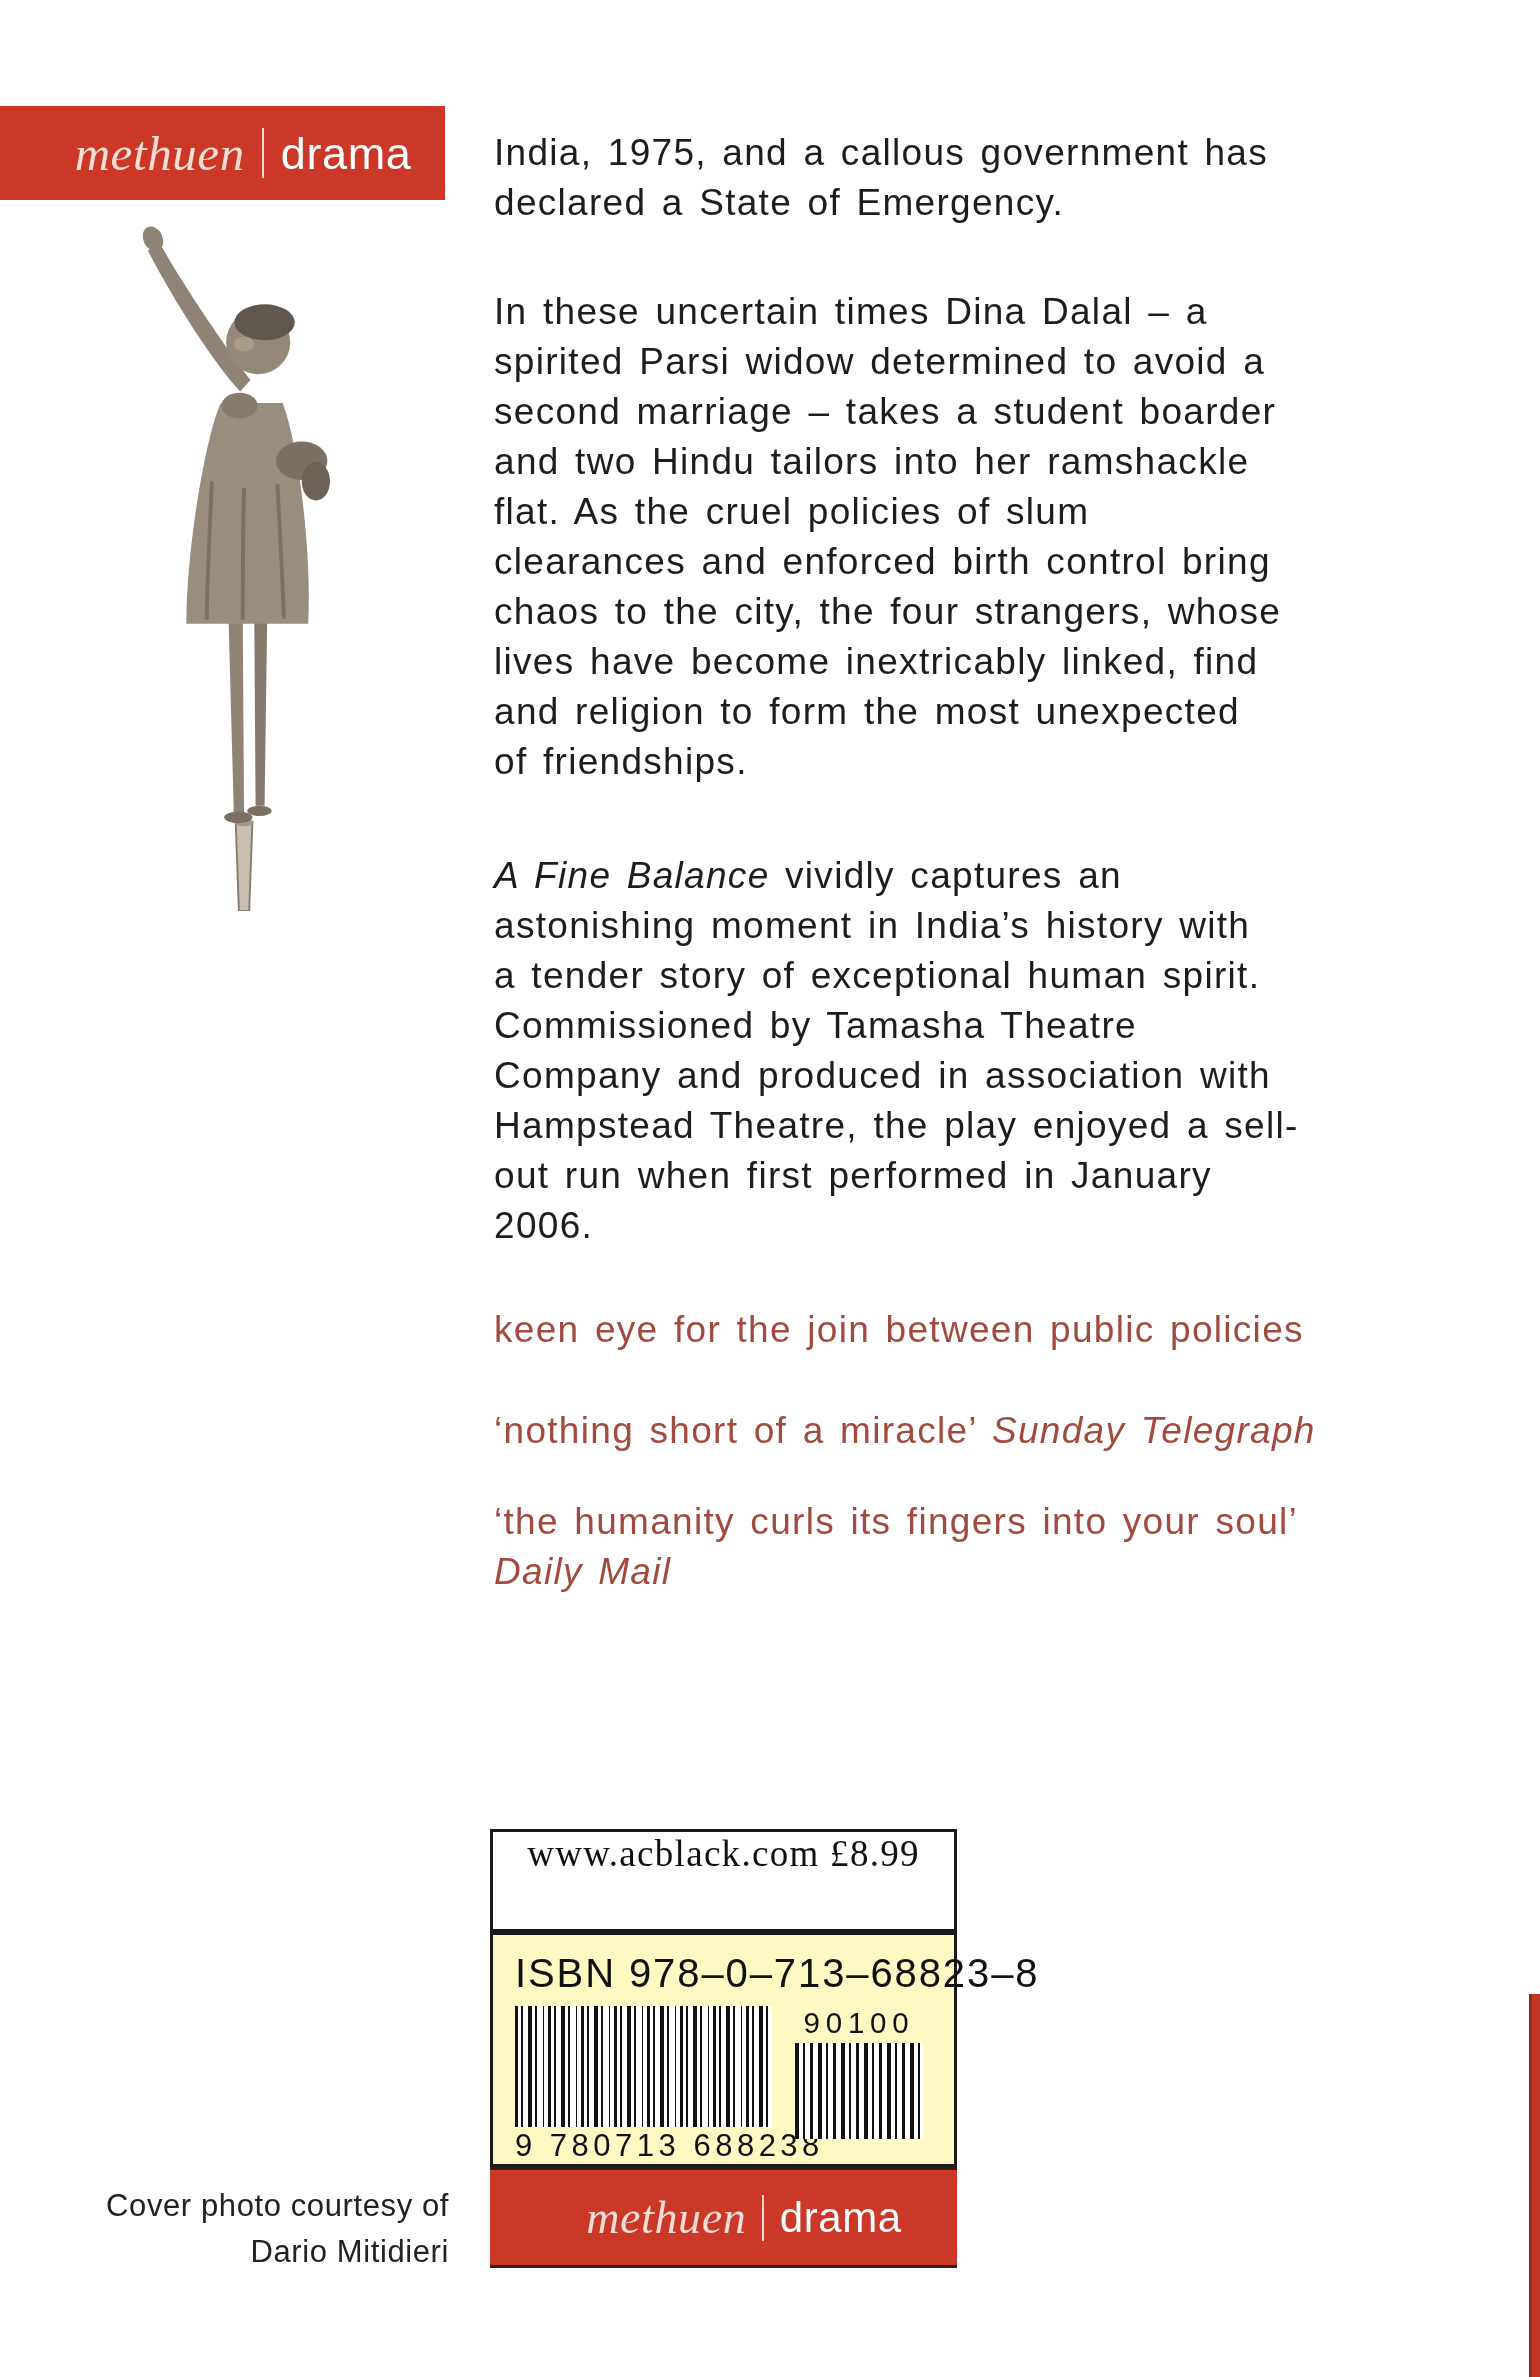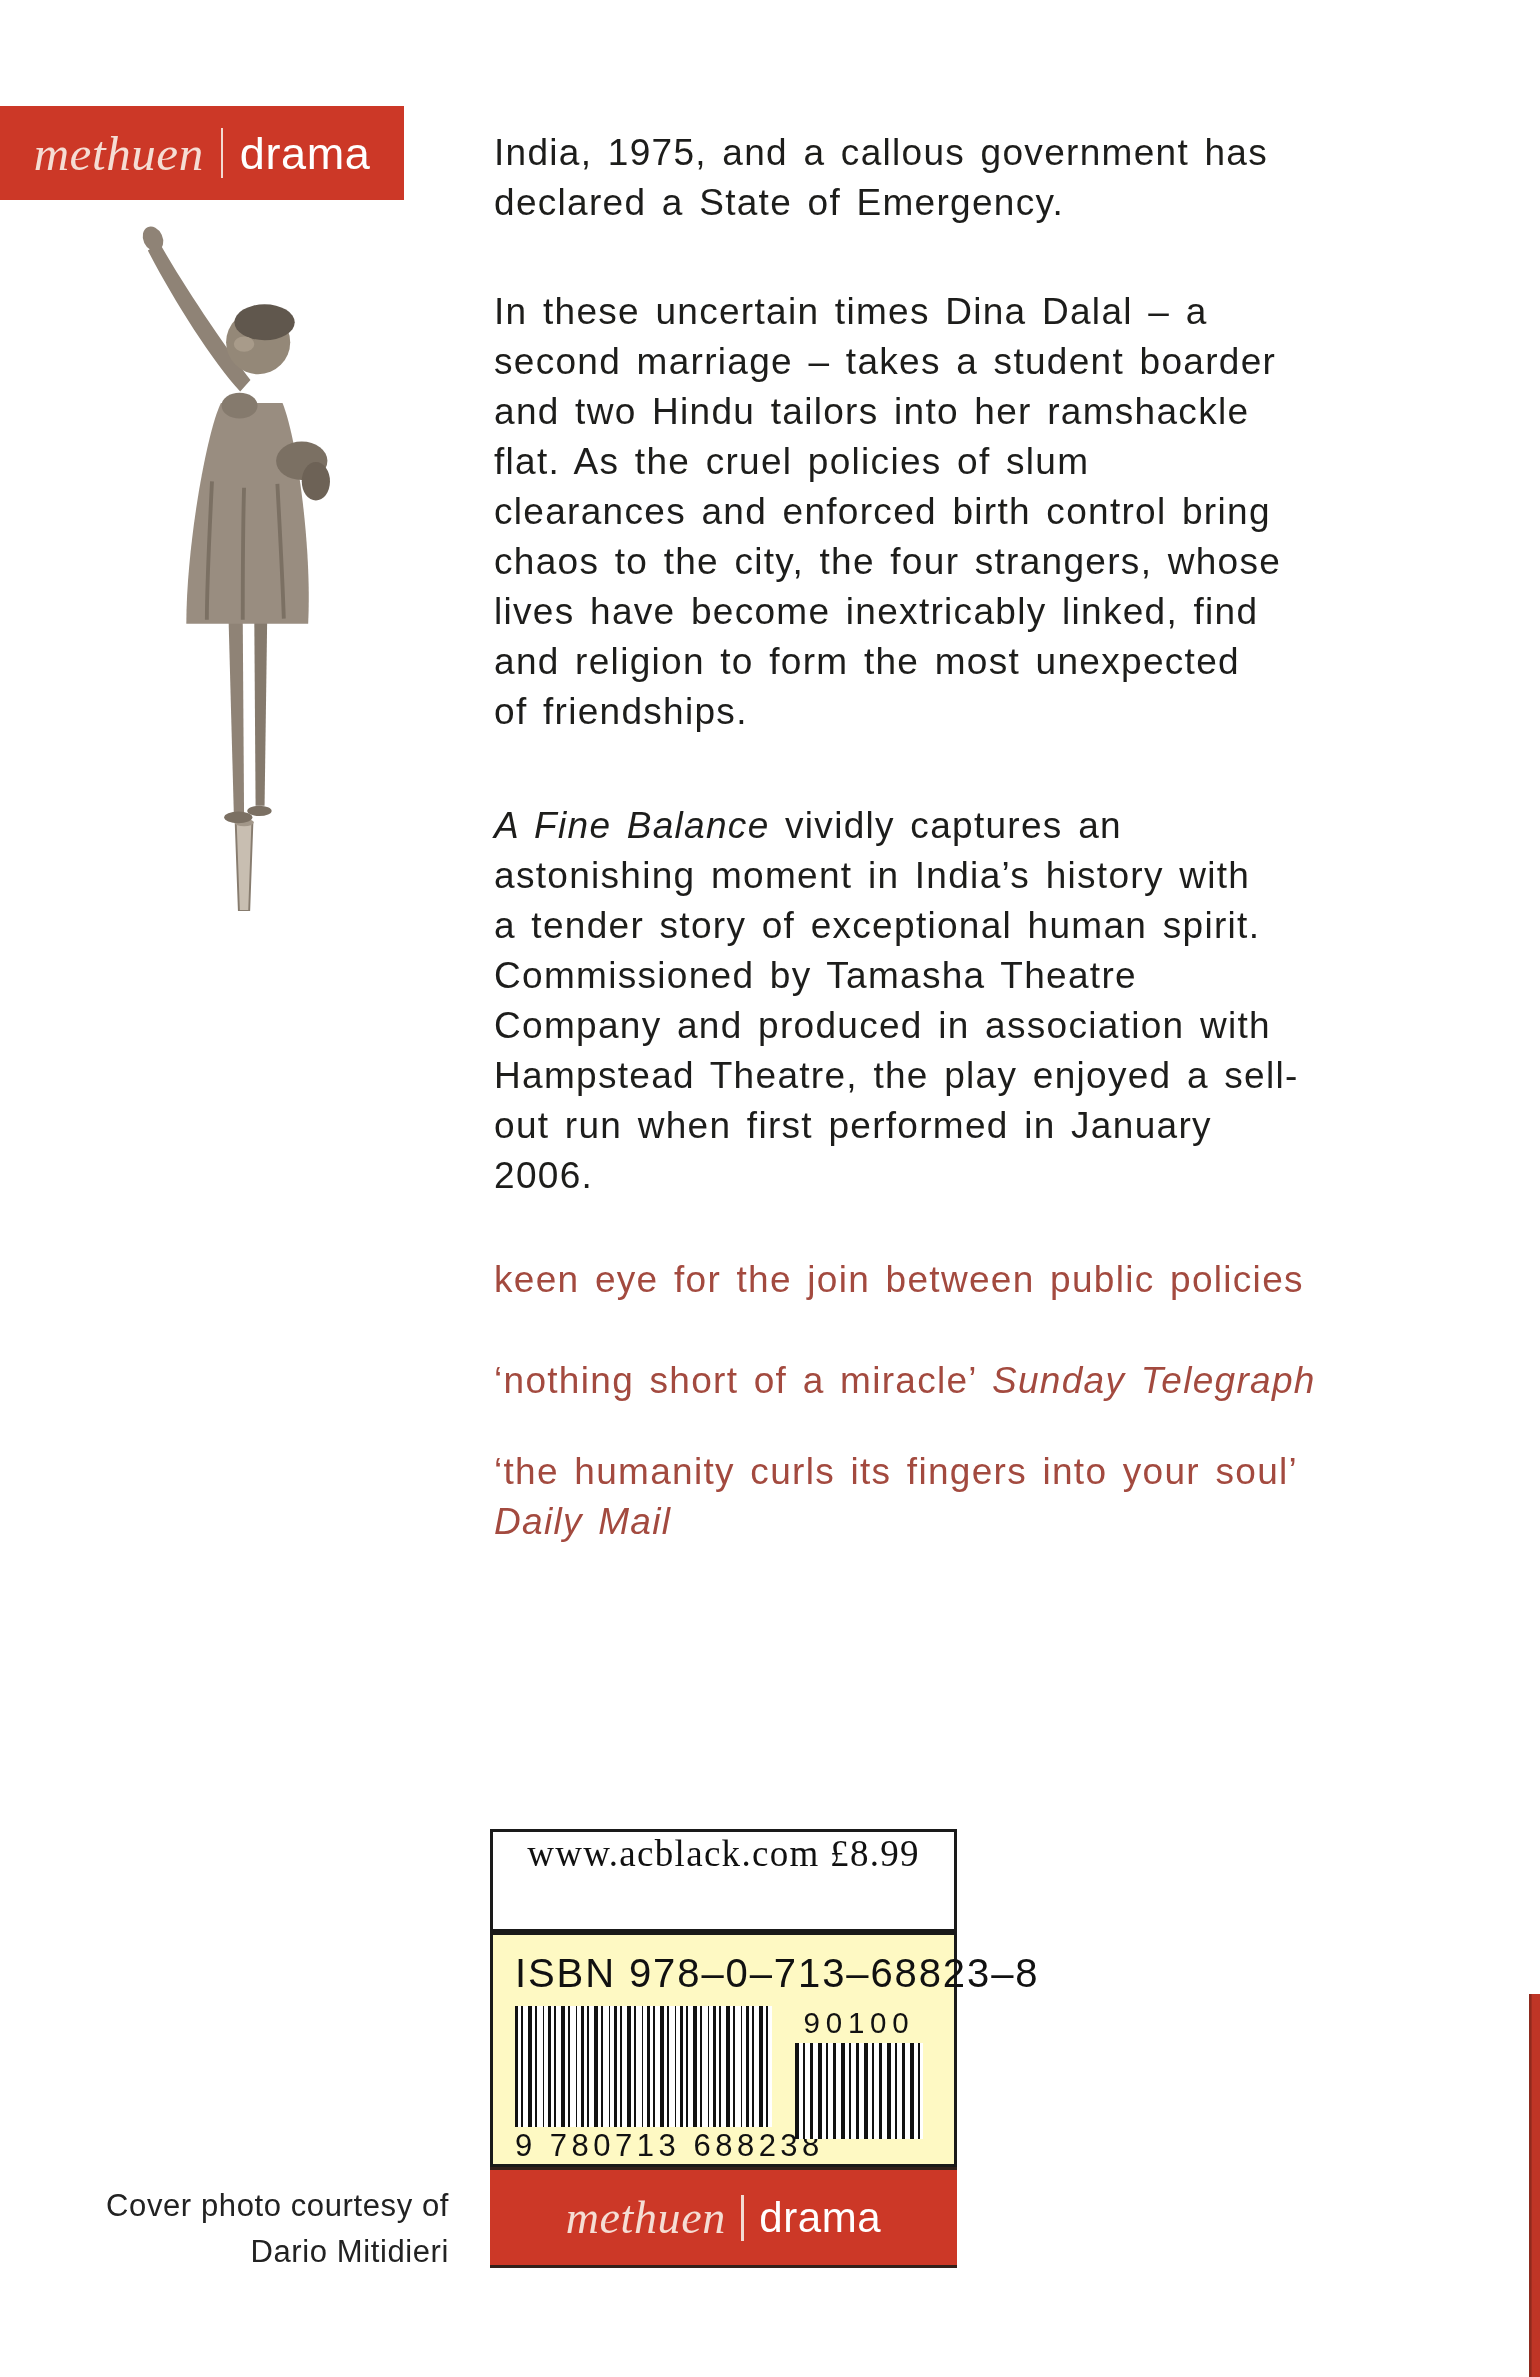--- a/index.html
+++ b/index.html
@@ -6,20 +6,21 @@
   body{
     width:1540px;height:2377px;position:relative;overflow:hidden;
     background:#ffffff;
     font-family:"Liberation Sans", sans-serif;
     -webkit-font-smoothing:antialiased;
   }
   
   .brand{
     display:flex;align-items:center;justify-content:center;
     background:var(--brand-red,#cc3827);
+    padding-left:41px;
   }
   .brand-top{
     position:absolute;left:0;top:106px;width:404px;height:94px;
   }
   .logo-methuen{
     font-family:"Liberation Serif", serif;font-style:italic;
     color:#f5ddd4;font-size:49px;line-height:1;letter-spacing:0.6px;
   }
   .logo-divider{
     display:inline-block;width:2.6px;height:50px;background:#f3dbd2;
@@ -147,20 +148,21 @@
     </svg>
   </figure>
 
   <main class="copy" id="copy">
       <p class="para body p1">
         <span class="line"><span>India, 1975, and a callous government has</span></span>
         <span class="line"><span>declared a State of Emergency.</span></span>
       </p>
       <p class="para body p2">
         <span class="line"><span>In these uncertain times Dina Dalal – a</span></span>
+        <span class="line"><span>spirited Parsi widow determined to avoid a</span></span>
         <span class="line"><span>second marriage – takes a student boarder</span></span>
         <span class="line"><span>and two Hindu tailors into her ramshackle</span></span>
         <span class="line"><span>flat. As the cruel policies of slum</span></span>
         <span class="line"><span>clearances and enforced birth control bring</span></span>
         <span class="line"><span>chaos to the city, the four strangers, whose</span></span>
         <span class="line"><span>lives have become inextricably linked, find</span></span>
         <span class="line"><span>and religion to form the most unexpected</span></span>
         <span class="line"><span>of friendships.</span></span>
       </p>
       <p class="para body p3">

